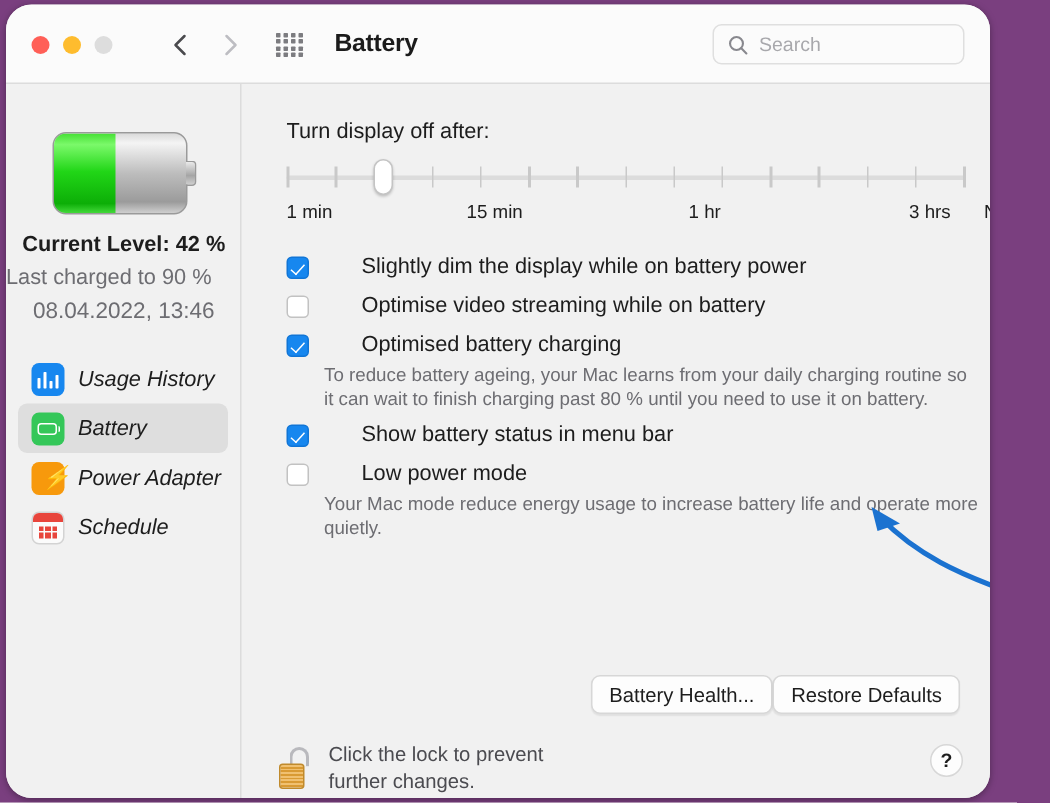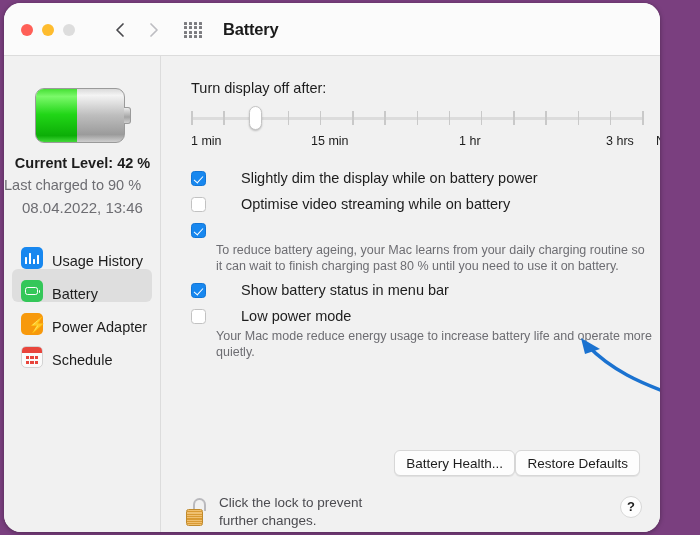--- a/index.html
+++ b/index.html
@@ -167,25 +167,26 @@
     color: #6d6d72;
   }
 
   #side-list {
     position: absolute;
     left: 8px; top: 180px;
     right: 8px;
   }
   .side-item {
     display: flex;
-    align-items: flex-end;
+    align-items: center;
     height: 33px;
     padding-left: 9px;
     border-radius: 6px;
     cursor: default;
+    font-style: italic;
   }
   .side-item.selected { background: #dedede; }
   .side-icon {
     width: 22px; height: 22px;
     border-radius: 5px;
     margin-right: 9px;
     flex: 0 0 auto;
     position: relative;
   }
   .side-label {
@@ -444,20 +445,29 @@
         <i></i>
         <i></i>
       <i></i>
         <i></i>
         <i></i>
         <i></i>
     </div>
 
     <div id="win-title">Battery</div>
 
+    <div id="search-box">
+      <div id="search-icon">
+        <svg viewBox="0 0 14 14" width="14" height="14">
+          <circle cx="6" cy="6" r="4.3" fill="none" stroke="#88888e" stroke-width="1.4"></circle>
+          <line x1="9.2" y1="9.2" x2="12.6" y2="12.6" stroke="#88888e" stroke-width="1.4" stroke-linecap="round"></line>
+        </svg>
+      </div>
+      <input id="search-input" type="text" placeholder="Search" style="">
+    </div>
   </div>
 
   <div id="sidebar">
 
     <div id="battery-graphic">
       <div id="batt-body">
         <div id="batt-fill"></div>
       </div>
       <div id="batt-cap"></div>
     </div>
@@ -551,20 +561,21 @@
         <div class="cb-row" style="top: 114px;">
           <span class="cbox on"></span>
           <span class="cb-text">Slightly dim the display while on battery power</span>
         </div>
         <div class="cb-row" style="top: 140px;">
           <span class="cbox off"></span>
           <span class="cb-text">Optimise video streaming while on battery</span>
         </div>
         <div class="cb-row" style="top: 166px;">
           <span class="cbox on"></span>
+          <span class="cb-text">Optimised battery charging</span>
         </div>
         <div class="help-text" style="top: 186px; width: 430px;">To reduce battery ageing, your Mac learns from your daily charging routine so it can wait to finish charging past 80 % until you need to use it on battery.</div>
         <div class="cb-row" style="top: 226px;">
           <span class="cbox on"></span>
           <span class="cb-text">Show battery status in menu bar</span>
         </div>
         <div class="cb-row" style="top: 252px;">
           <span class="cbox off"></span>
           <span class="cb-text">Low power mode</span>
         </div>

